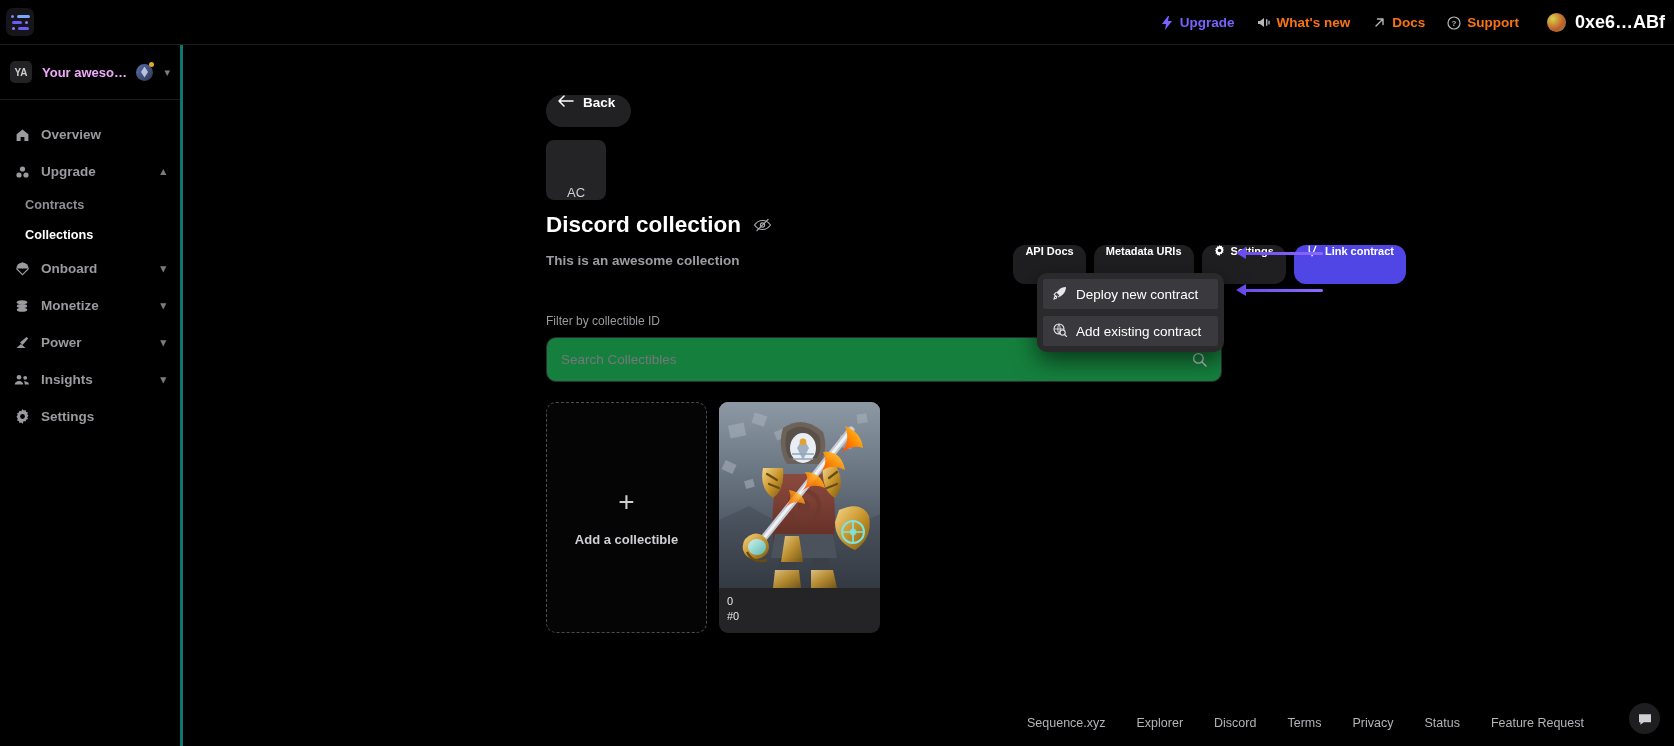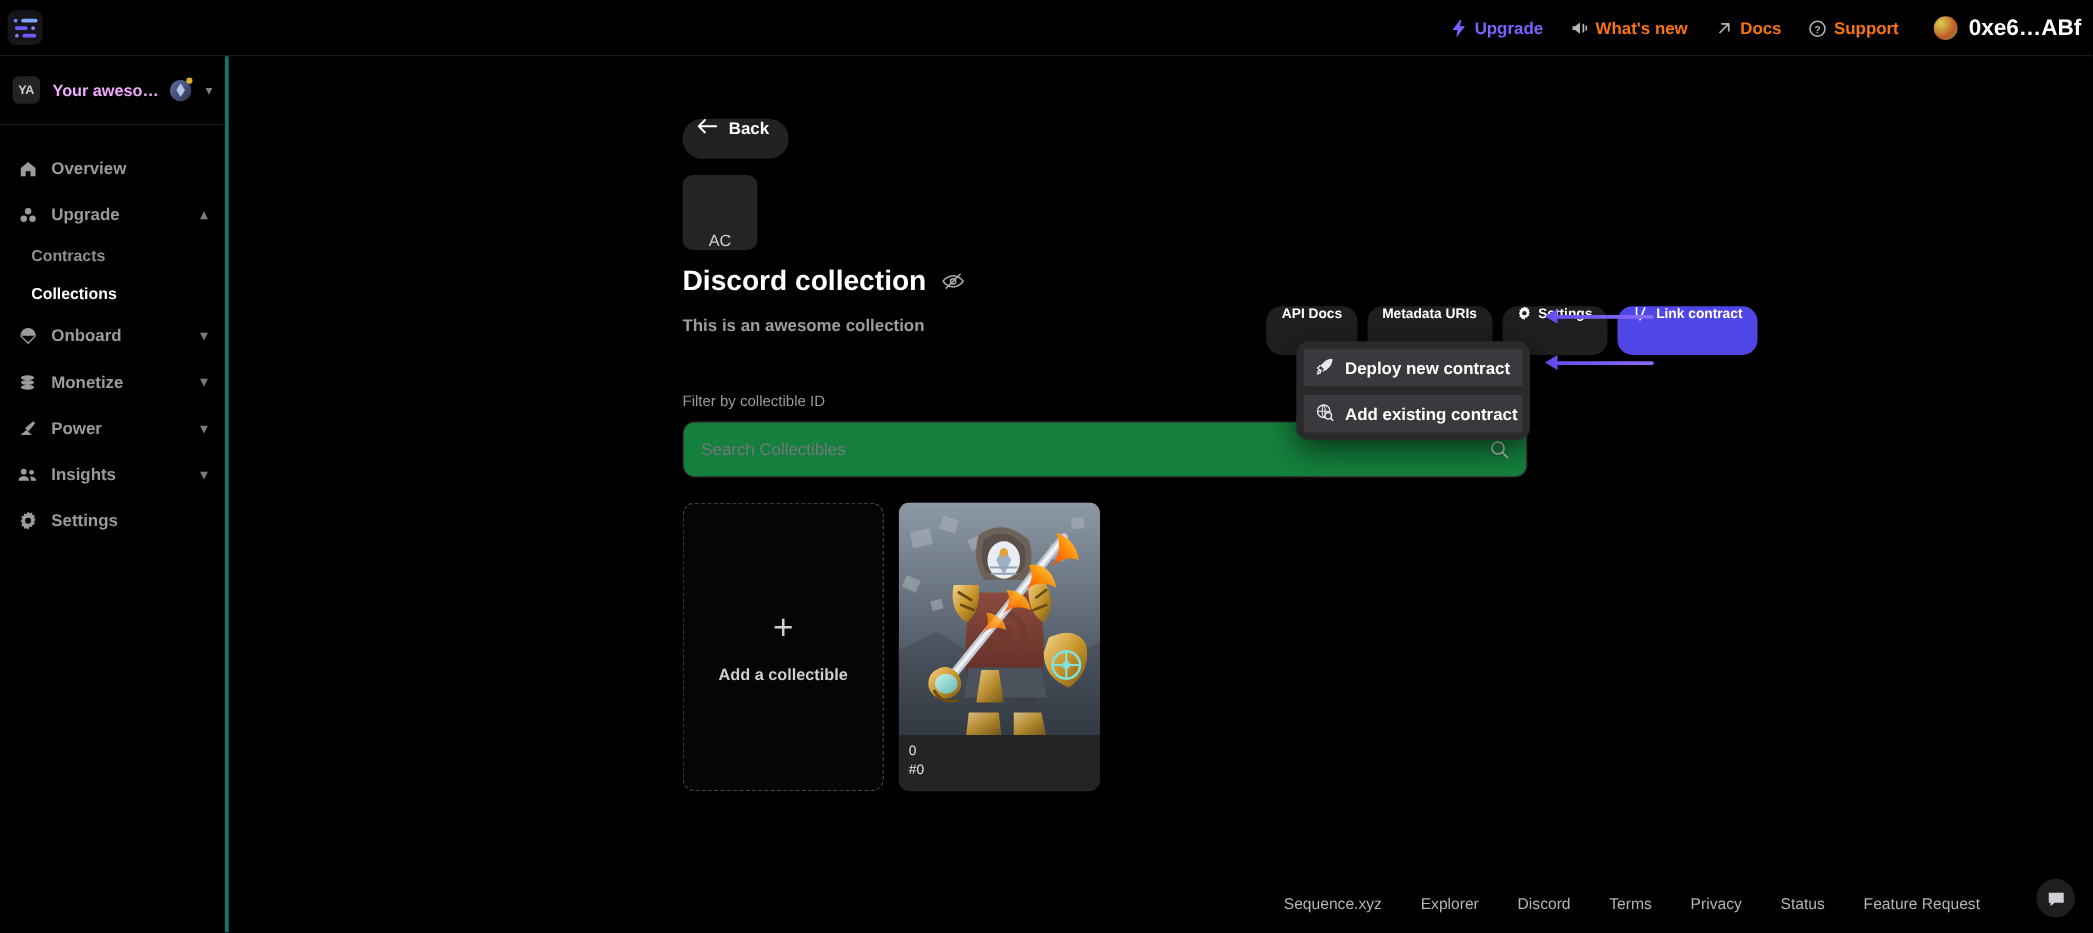--- a/index.html
+++ b/index.html
@@ -157,21 +157,21 @@
   
   .dropdown {
     position: absolute; left: 854px; top: 228px;
     width: 187px; background: #2a2a2d; border-radius: 10px;
     padding: 6px; box-shadow: 0 8px 24px rgba(0,0,0,.6);
     z-index: 30;
   }
   .dd-item {
     height: 30px; display: flex; align-items: center; gap: 9px;
     padding: 0 10px; border-radius: 2px;
-    color: #fff; font-size: 13.5px; font-weight: 700;
+    color: #fff; font-size: 13.5px; font-weight: 400;
     cursor: pointer; white-space: nowrap;
   }
   .dd-item + .dd-item { margin-top: 7px; }
   .dd-item.hl { background: #3a3a3e; }
   .dd-ico { font-size: 13px; }
 
   .filter-label {
     position: absolute; left: 363px; top: 269px;
     font-size: 12px; color: #9a9aa0;
   }

